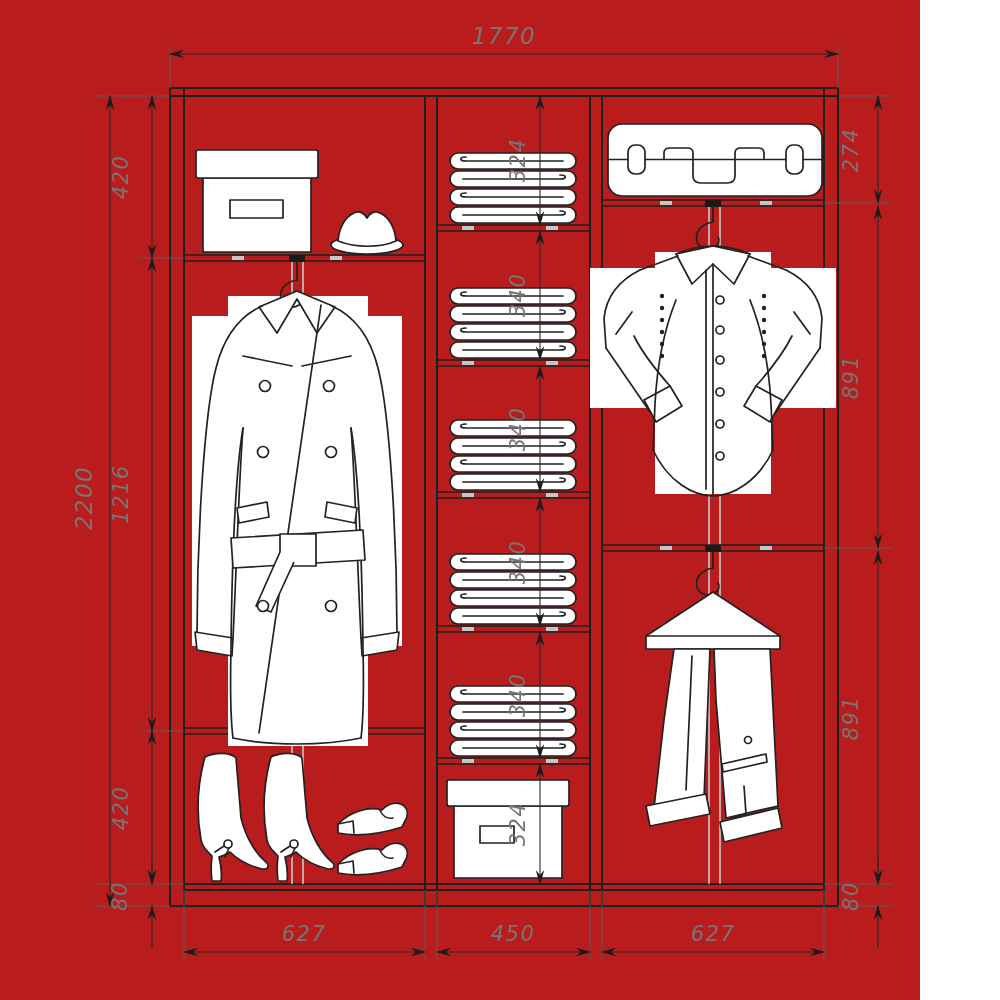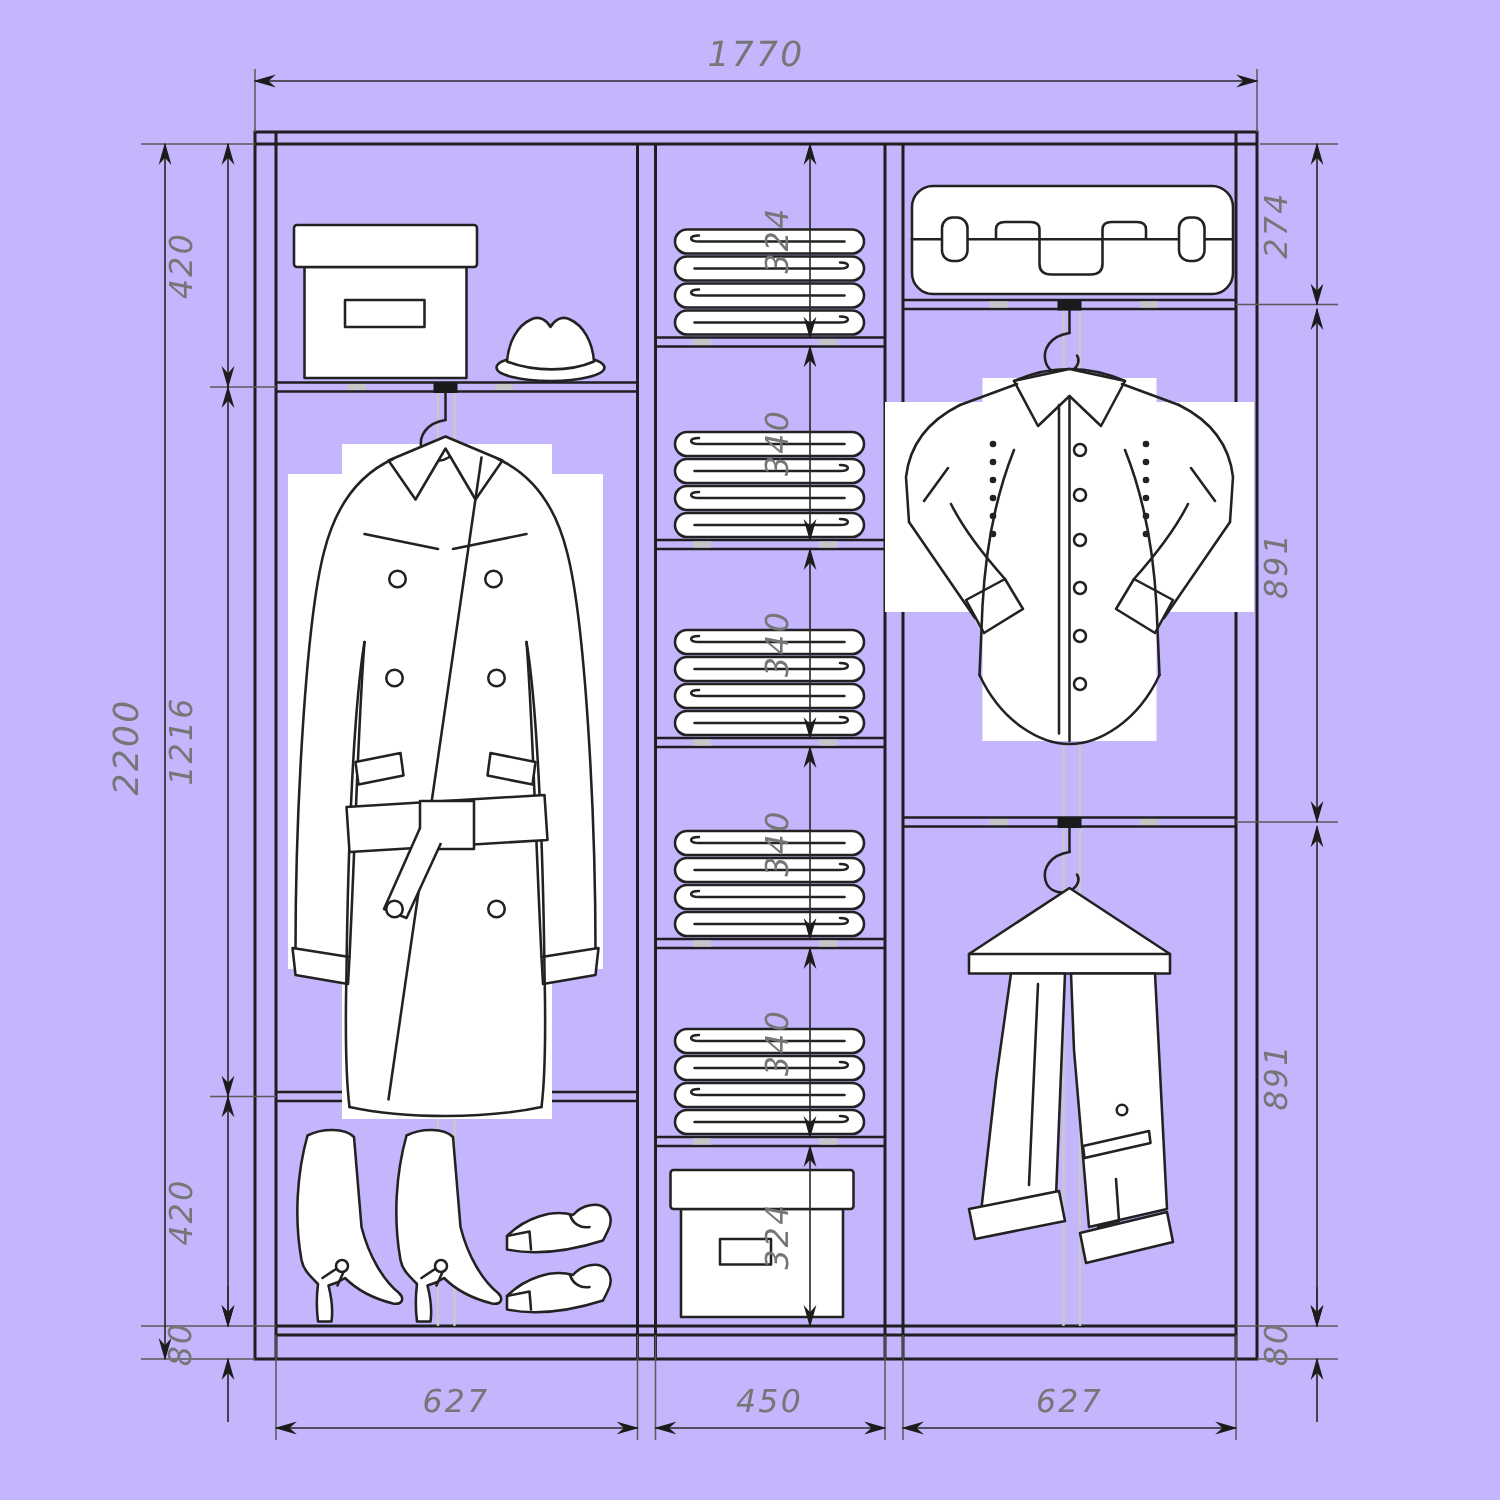--- a/index.html
+++ b/index.html
@@ -1,16 +1,16 @@
 <!DOCTYPE html>
 <html><head>
 <meta charset="utf-8">
 <style>
   html,body{margin:0;padding:0;background:#ffffff;}
-  .stage{position:relative;width:1000px;height:1000px;background:#c4b5fd;overflow:hidden;
+  .stage{position:relative;width:920px;height:1000px;background:#b91c1c;overflow:hidden;
          font-family:"DejaVu Sans",sans-serif;}
   svg{display:block;}
   .ln  {stroke:#1f1f1f;stroke-width:2;fill:none;}
   .ln1 {stroke:#1f1f1f;stroke-width:1.7;fill:none;}
   .fig {fill:#ffffff;stroke:#222222;stroke-width:1.7;stroke-linejoin:round;}
   .figl{fill:none;stroke:#222222;stroke-width:1.7;stroke-linecap:round;stroke-linejoin:round;}
   .figd{fill:#1a1a1a;stroke:none;}
   .dim {stroke:#2b2b2b;stroke-width:1.1;fill:none;}
   .ext {stroke:#5a5a5a;stroke-width:1;fill:none;}
   .gray{stroke:#c9c9c9;stroke-width:1.6;fill:none;}

